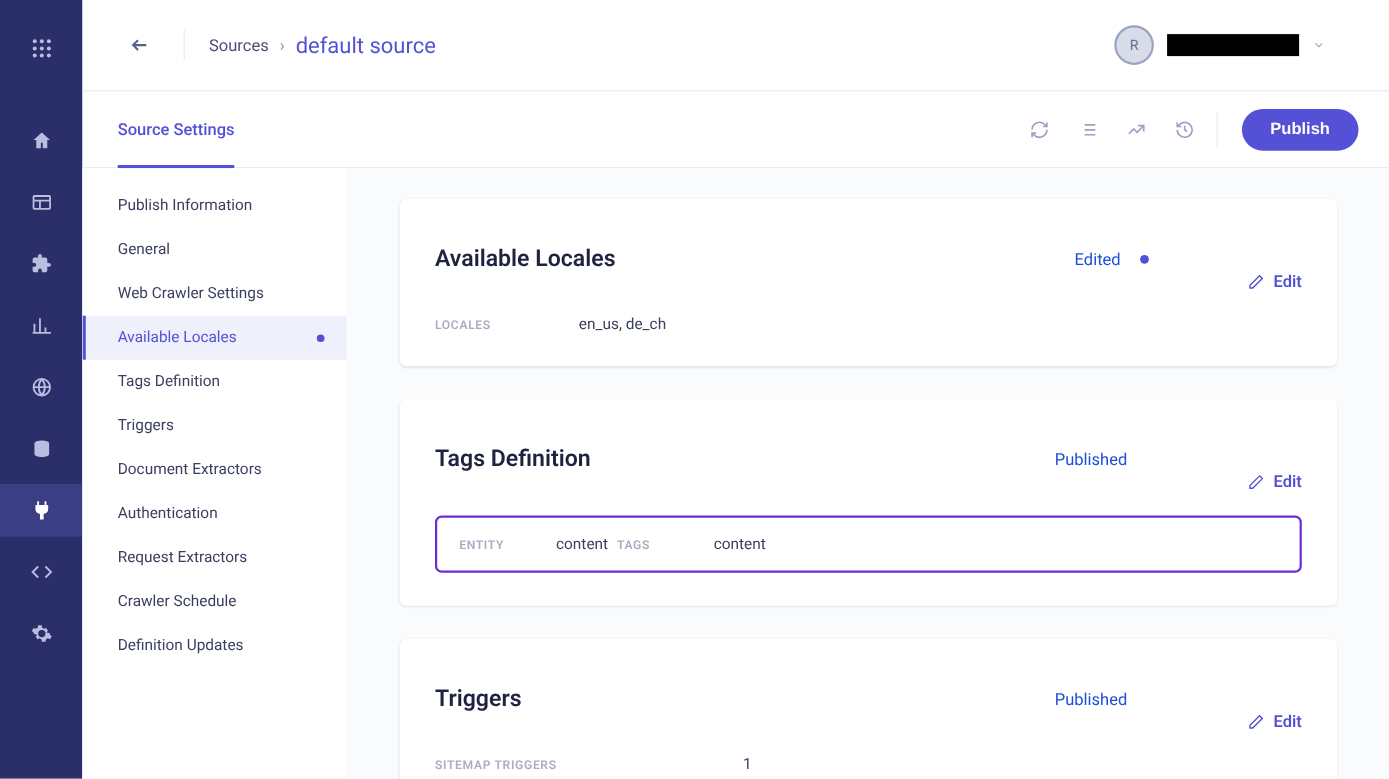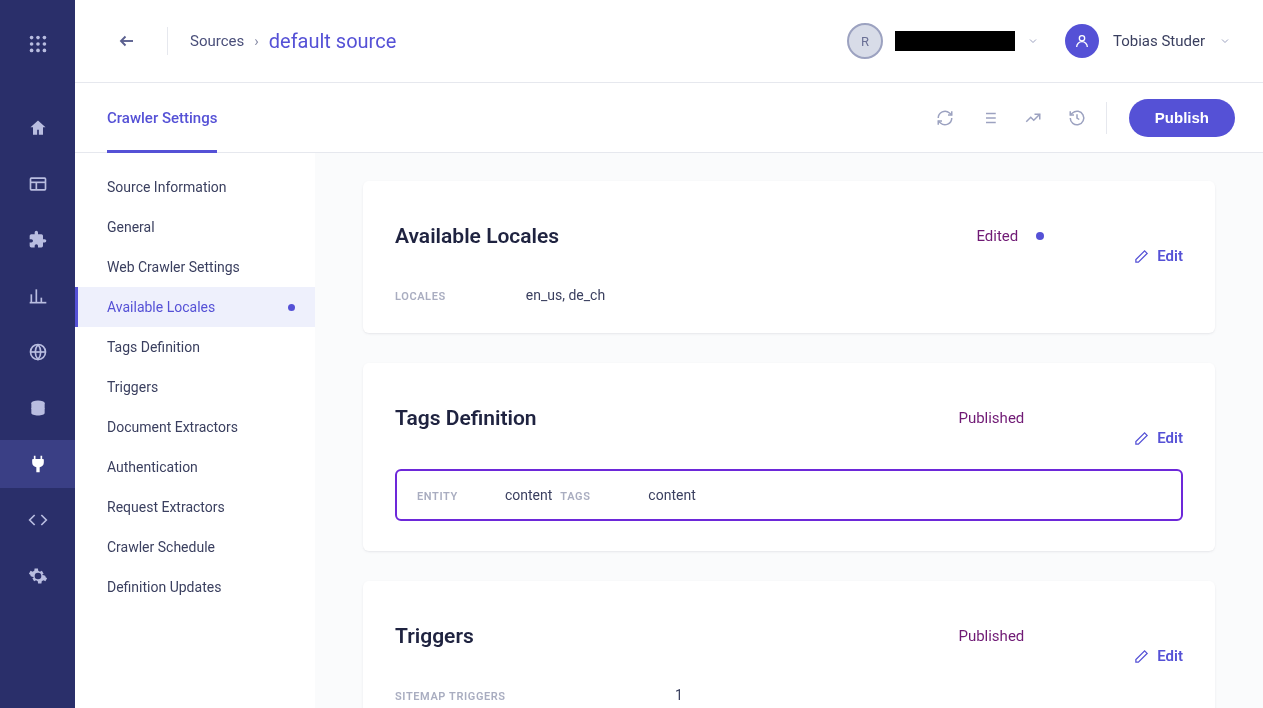--- a/index.html
+++ b/index.html
@@ -51,21 +51,21 @@
   .subnav-item { height: 40px; display: flex; align-items: center; padding: 0 18px 0 32px; font-size: 14px; color: #3a3f5f; cursor: pointer; position: relative; }
   .subnav-item.active { background: #eef0fc; color: #5551d6; border-left: 3px solid #5551d6; padding-left: 29px; }
   .subnav-item .dot { position: absolute; right: 20px; width: 7px; height: 7px; border-radius: 50%; background: #5551d6; }
   
   
   .panels { flex: 1; overflow-y: auto; padding: 28px 48px 28px 48px; display: flex; flex-direction: column; gap: 30px; position: relative; }
   .card { background: #fff; border-radius: 6px; box-shadow: 0 1px 3px rgba(20,25,60,.06), 0 1px 2px rgba(20,25,60,.04); padding: 26px 32px 30px; }
   .card-head { display: flex; align-items: center; margin-bottom: 22px; }
   .card-title { font-size: 21px; font-weight: 600; color: #1f2340; }
   .card-head-spacer { flex: 1; }
-  .status { font-size: 15px; color: #701a75; margin-right: 18px; }
+  .status { font-size: 15px; color: #1d4ed8; margin-right: 18px; }
   .status-dot { width: 8px; height: 8px; border-radius: 50%; background: #5551d6; margin-right: 90px; }
   .edit-link { display: flex; align-items: center; gap: 8px; color: #5551d6; font-size: 15px; font-weight: 600; cursor: pointer; margin-top: 40px; }
   .kv-row { display: flex; align-items: baseline; gap: 80px; font-size: 14px; }
   .kv-label { color: #a9adc0; font-size: 11px; letter-spacing: .6px; font-weight: 600; text-transform: uppercase; min-width: 48px;}
   .kv-value { color: #3a3f5f; }
   .inner-box { border: 2px solid #6d28d9; border-radius: 6px; padding: 16px 20px; display: flex; gap: 8px;}
   .inner-box .kv-row { gap: 0; }
   .inner-box .kv-label { width: 88px; }
   .triggers-row .kv-label { width: 200px; min-width: 200px;}
   
@@ -167,36 +167,24 @@
         <span class="crumb active">default source</span>
       </div>
       <div class="topbar-spacer"></div>
       <div class="org-switch">
         <div class="org-avatar">R</div>
         <div class="org-name"></div>
         <span class="chev"><svg width="12" height="12" viewBox="0 0 24 24" fill="none" stroke="currentColor" stroke-width="2">
               <polyline points="6 9 12 15 18 9"></polyline>
             </svg></span>
       </div>
-      <div class="user-switch">
-        <div class="user-avatar">
-            <svg width="16" height="16" viewBox="0 0 24 24" fill="none" stroke="currentColor" stroke-width="2">
-              <circle cx="12" cy="8" r="4"></circle>
-              <path d="M4 21a8 8 0 0 1 16 0"></path>
-            </svg>
-          </div>
-        <span class="user-name">Tobias Studer</span>
-        <span class="chev"><svg width="12" height="12" viewBox="0 0 24 24" fill="none" stroke="currentColor" stroke-width="2">
-              <polyline points="6 9 12 15 18 9"></polyline>
-            </svg></span>
-      </div>
     </div>
 
     <div class="tabbar">
-      <div class="tab">Crawler Settings</div>
+      <div class="tab">Source Settings</div>
       <div class="tabbar-spacer"></div>
       <div class="tool-icons">
         <span>
             <svg width="18" height="18" viewBox="0 0 24 24" fill="none" stroke="currentColor" stroke-width="2">
               <path d="M3 12a9 9 0 0 1 15-6.7L21 8"></path>
               <path d="M21 3v5h-5"></path>
               <path d="M21 12a9 9 0 0 1-15 6.7L3 16"></path>
               <path d="M3 21v-5h5"></path>
             </svg>
           </span>
@@ -223,21 +211,21 @@
               <polyline points="12 7 12 12 15 14"></polyline>
             </svg>
           </span>
       </div>
       <div class="vr2"></div>
       <button class="publish-btn">Publish</button>
     </div>
 
     <div class="content-row">
       <div class="subnav">
-        <div class="subnav-item">Source Information</div>
+        <div class="subnav-item">Publish Information</div>
         <div class="subnav-item">General</div>
         <div class="subnav-item">Web Crawler Settings</div>
         <div class="subnav-item active">
             <span>Available Locales</span>
             <span class="dot"></span>
           </div>
         <div class="subnav-item">Tags Definition</div>
         <div class="subnav-item">Triggers</div>
         <div class="subnav-item">Document Extractors</div>
         <div class="subnav-item">Authentication</div>

